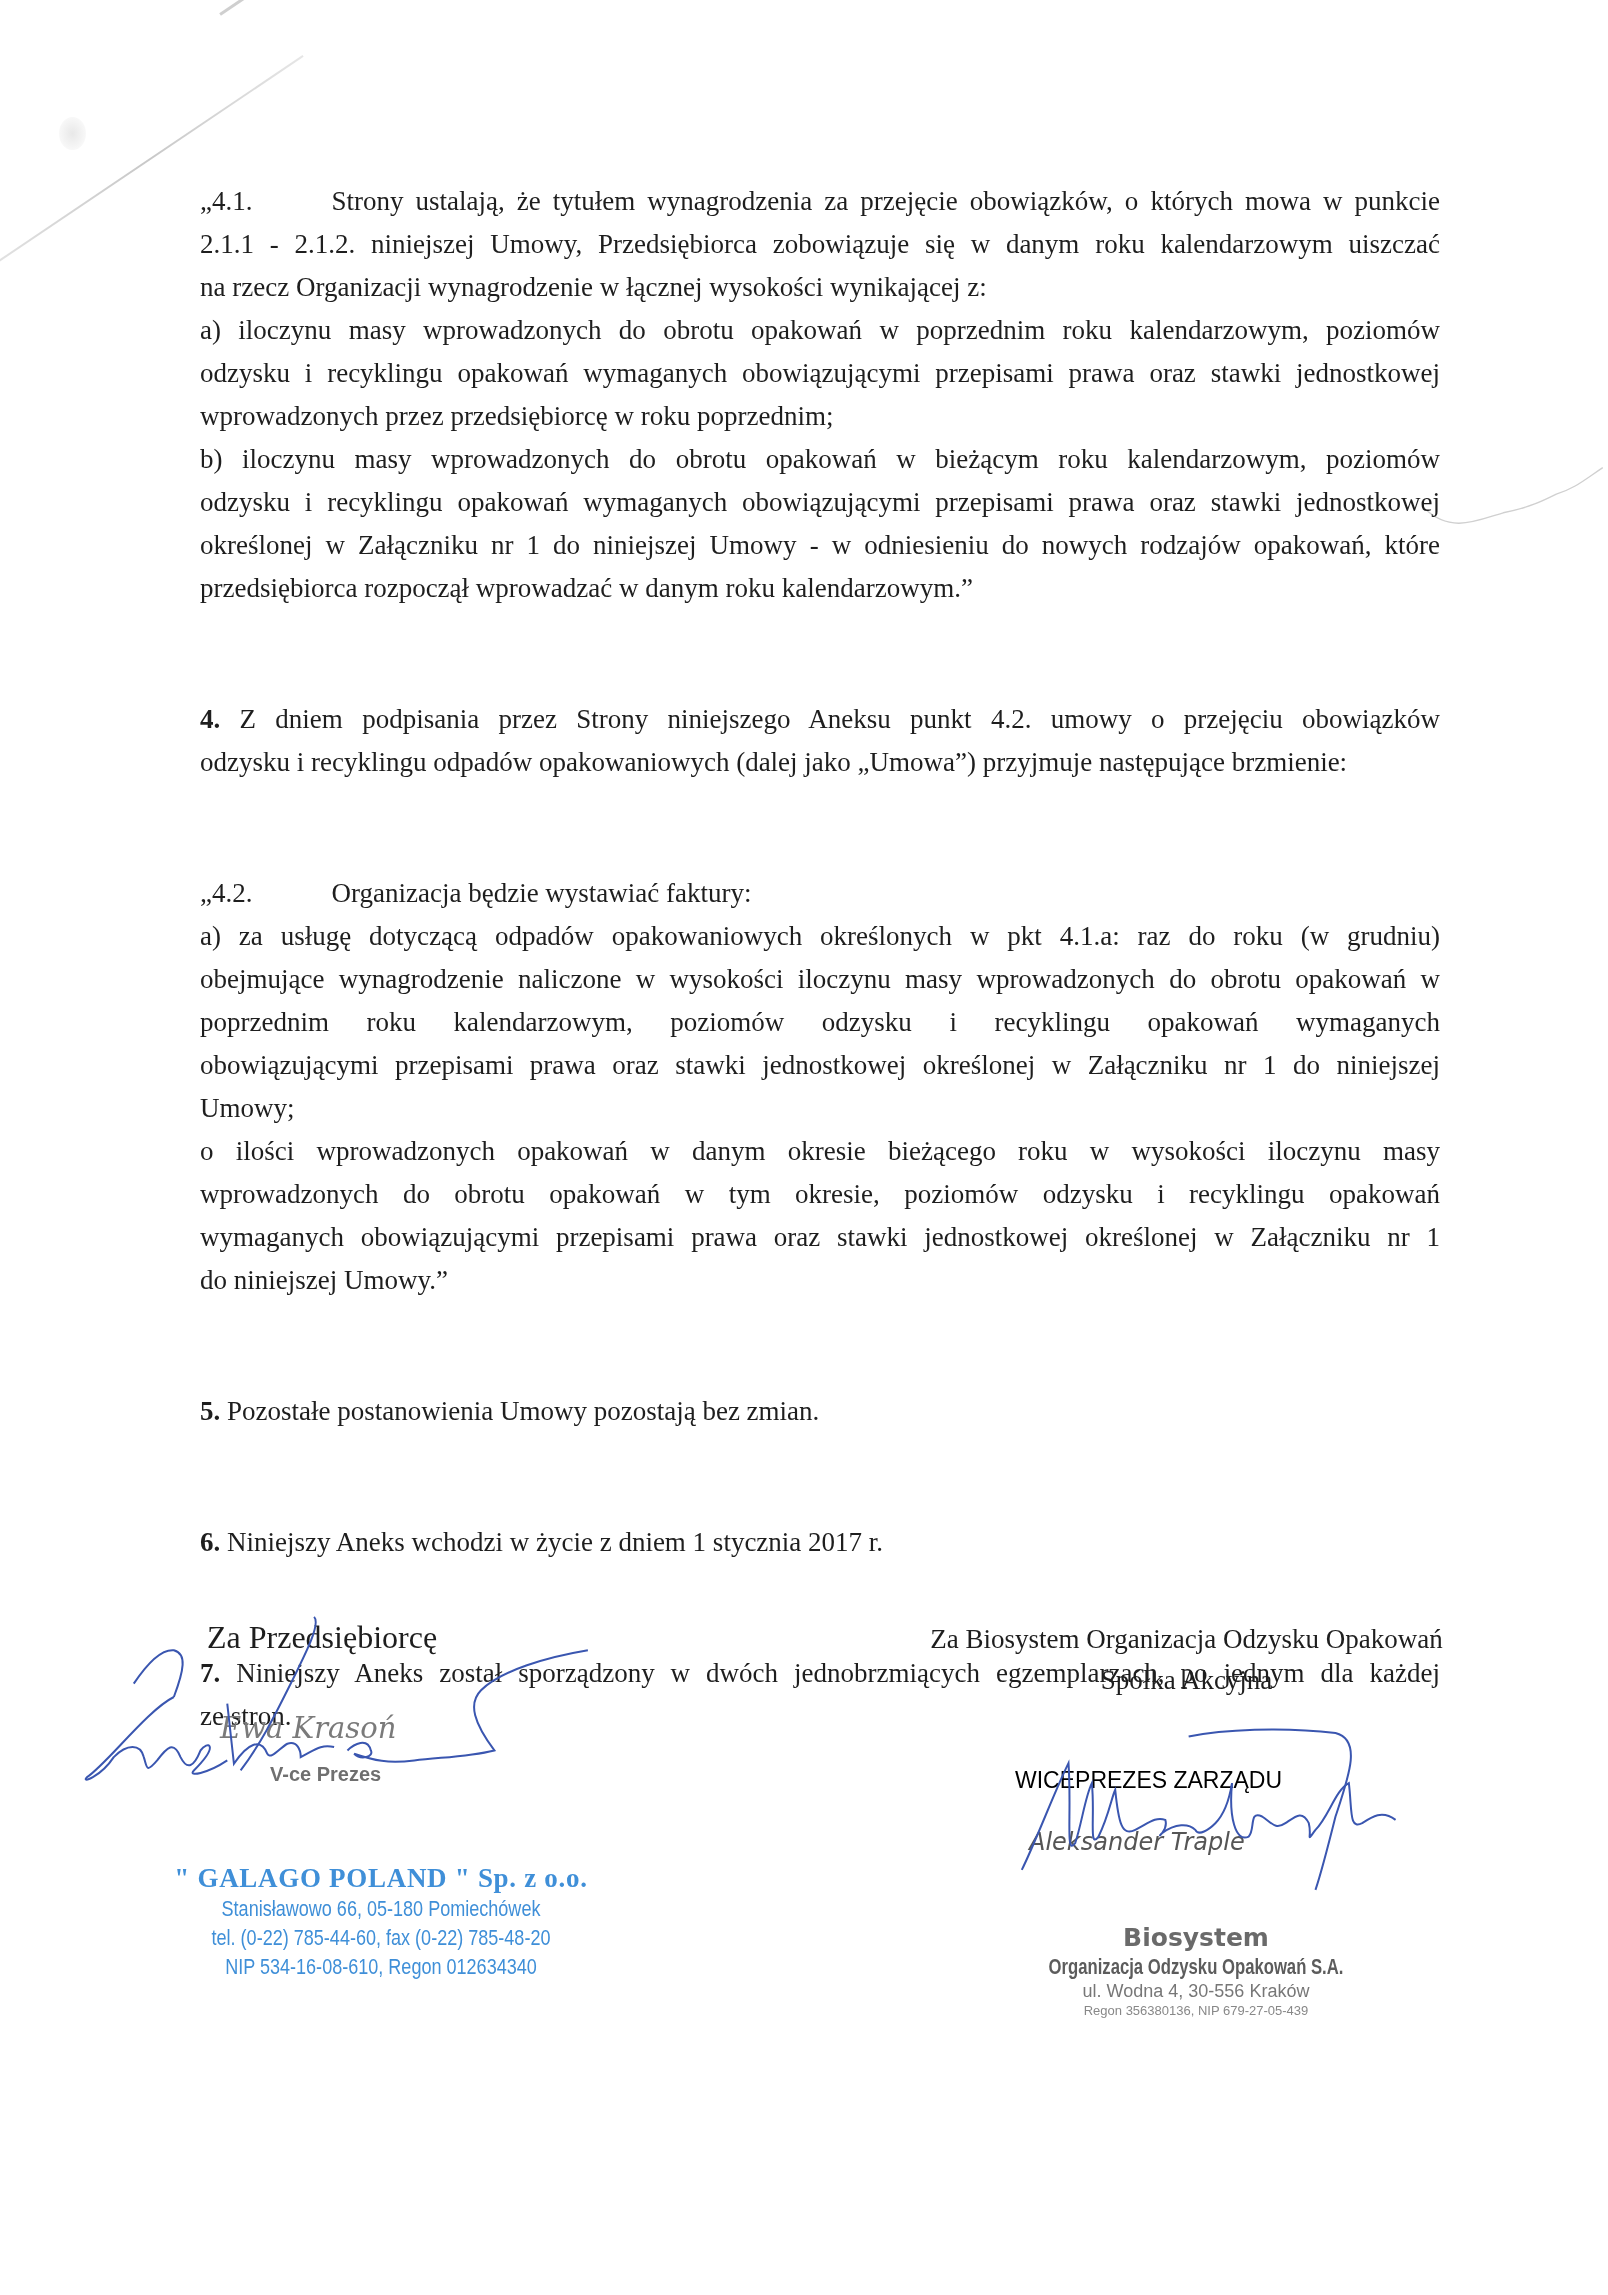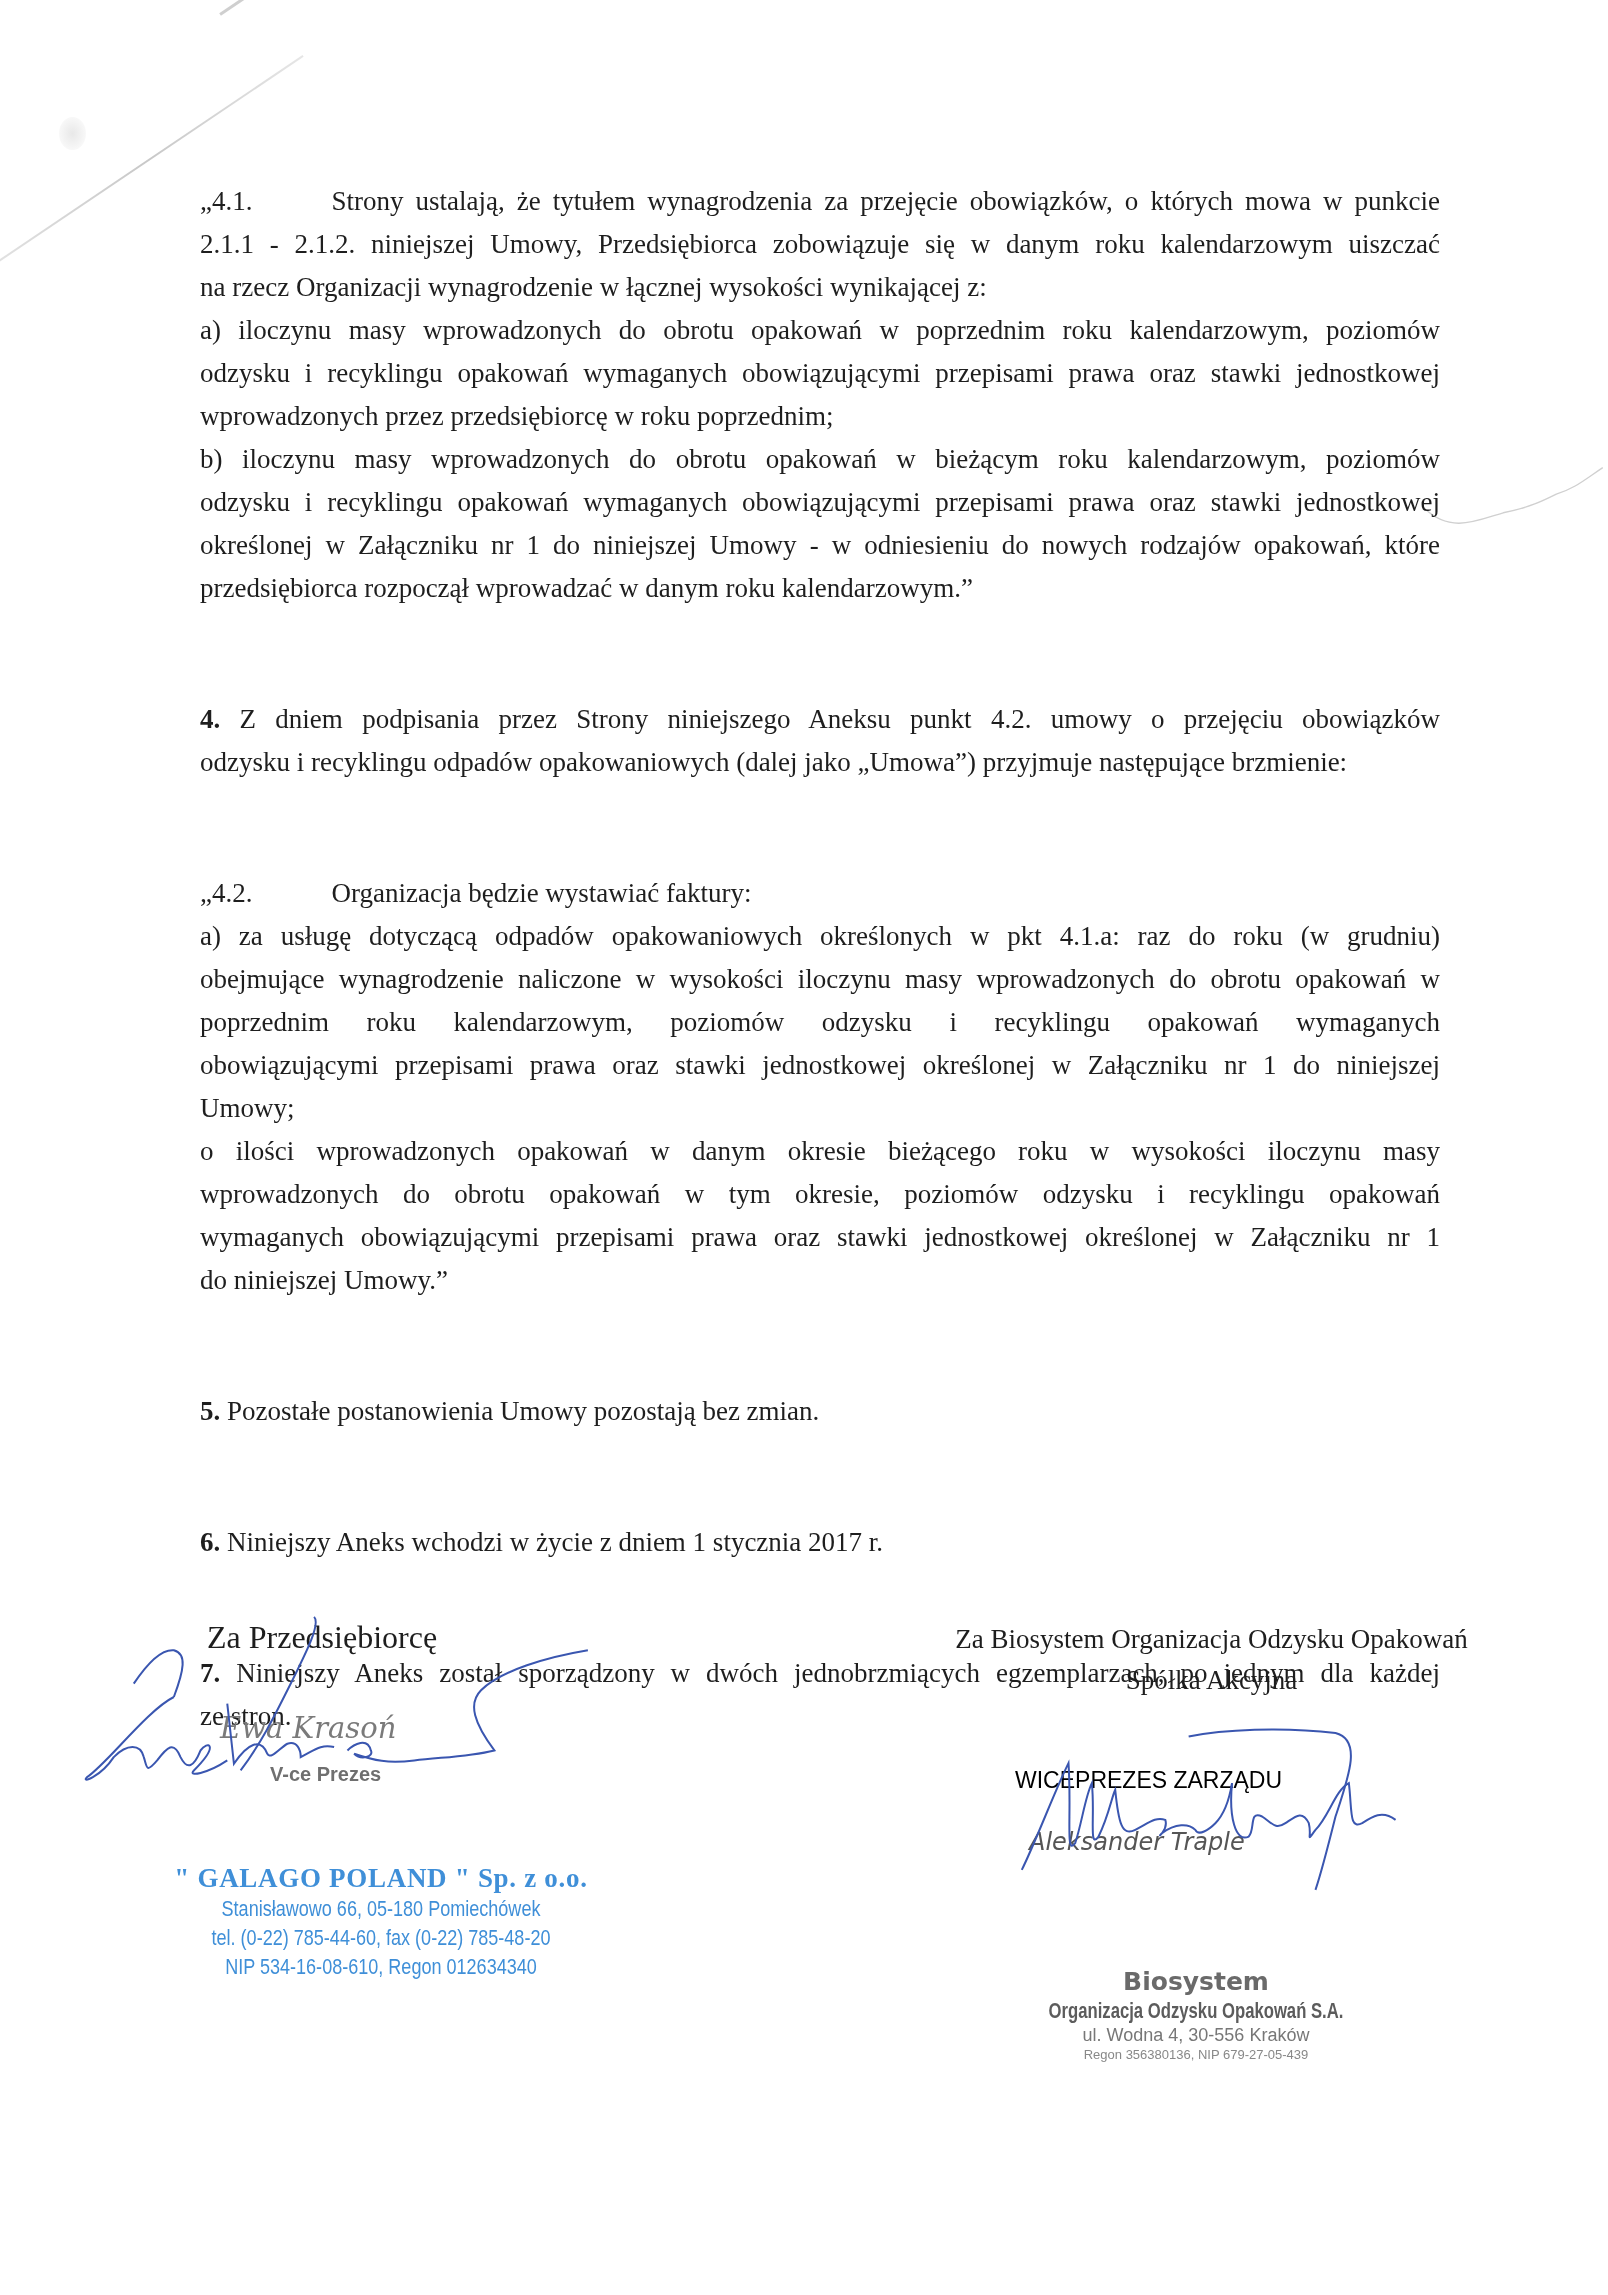--- a/index.html
+++ b/index.html
@@ -55,21 +55,21 @@
     .line.last { text-align-last: left; }
     .gap-lg { height: 64px; }
     .tab { display: inline-block; width: 79px; }
     .num { font-weight: bold; }
 
     .sig-left-label {
       position: absolute; left: 207px; top: 1619px;
       font-size: 32px;
     }
     .sig-right-label {
-      position: absolute; left: 891px; top: 1619px; width: 641px;
+      position: absolute; left: 866px; top: 1619px; width: 641px;
       text-align: center; font-size: 27px; line-height: 41px;
     }
     .stamp-name-left {
       position: absolute; left: 220px; top: 1711px;
       font-family: "DejaVu Serif", serif; font-style: italic;
       font-size: 29px; color: #7a7a7a;
     }
     .stamp-role-left {
       position: absolute; left: 270px; top: 1763px;
       font-family: "Liberation Sans", sans-serif; font-weight: bold;
@@ -95,21 +95,21 @@
       position: absolute; left: 1029px; top: 1828px;
       font-family: "DejaVu Sans", sans-serif; font-style: italic;
       font-size: 24px; color: #555;
     }
     .company-stamp-right {
       position: absolute; left: 962px; top: 1923px; width: 468px;
       text-align: center; color: #5c5c5c;
       font-family: "Liberation Sans", sans-serif;
     }
     .company-stamp-right .bname {
-      font-family: "DejaVu Sans", sans-serif; font-weight: bold; font-size: 25px; color:#6a6a6a;margin-top:44px;
+      font-family: "DejaVu Sans", sans-serif; font-weight: bold; font-size: 25px; color:#6a6a6a;
     }
     .company-stamp-right .b1 { font-size: 21.4px; font-weight: bold; transform: scaleX(0.78); margin-top: 2.7px; }
     .company-stamp-right .b2 { font-size: 18px; margin-top: 1.3px; color: #777; }
     .company-stamp-right .b3 { font-size: 13px; margin-top: 1.3px; color: #888; }
     svg.signature { position: absolute; overflow: visible; }
   </style>
 </head>
 <body>
 
 <div class="scan-line top"></div>

